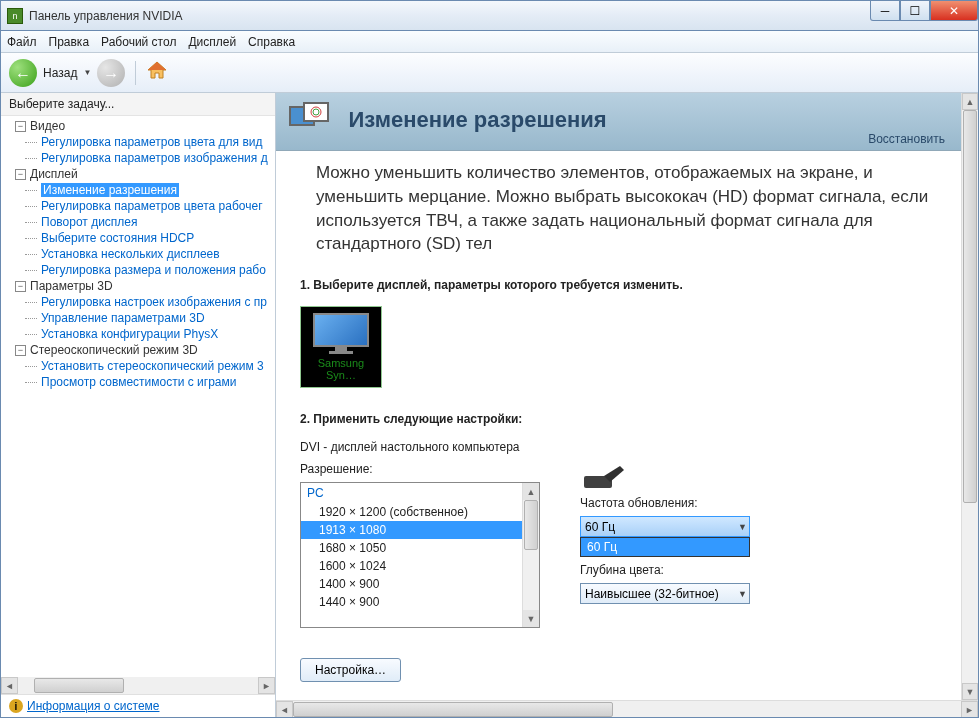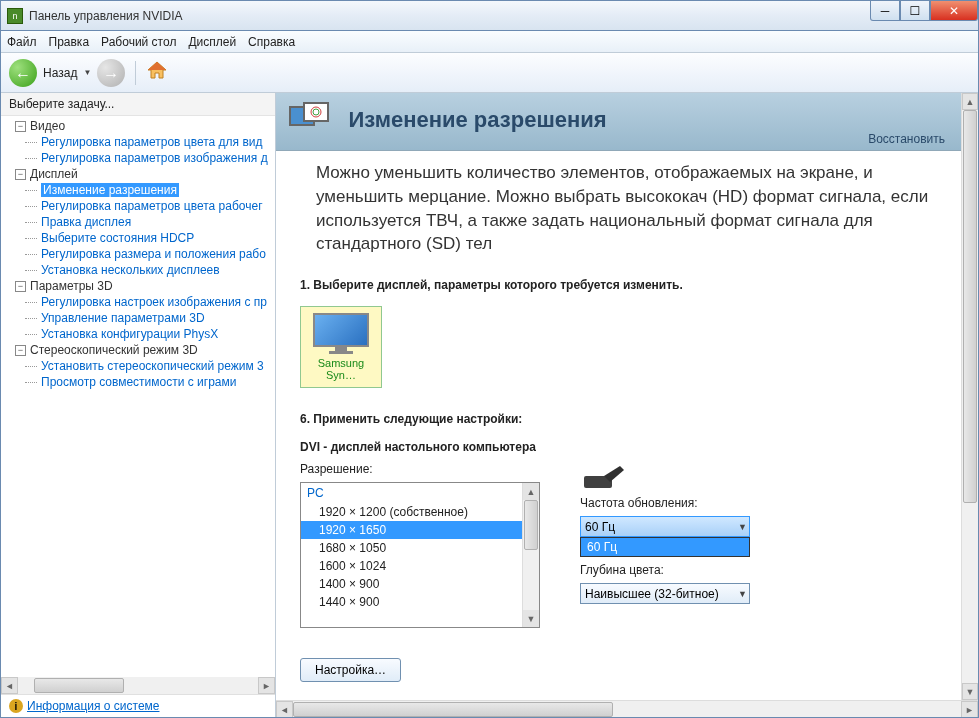--- a/index.html
+++ b/index.html
@@ -55,30 +55,30 @@
 
 
 .main { flex: 1; display: flex; flex-direction: column; overflow: hidden; position: relative;}
 .hdr { background: linear-gradient(to bottom, #b8d0e0 0%, #98b8cc 100%); padding: 8px 12px 4px 12px; border-bottom: 1px solid #90a8b8; position: relative; height: 58px;}
 .hdr-icon { display: inline-block; vertical-align: middle;}
 .hdr-title { font-size: 22px; font-weight: bold; color: #2a4a6a; display: inline-block; vertical-align: middle; margin-left: 12px;}
 .hdr-restore { position: absolute; right: 16px; bottom: 4px; font-size: 12px; color: #2a4a6a; cursor: pointer;}
 .desc { font-size: 17px; color: #333; padding: 10px 16px 10px 40px; line-height: 1.4;}
 .section { padding: 12px 24px; font-size: 12px;}
 .section-title { font-weight: bold; color: #222; margin-bottom: 14px;}
-.display-item { display: inline-block; text-align: center; border: 1px solid #90c890; background: #fef9c3; padding: 6px; width: 82px; cursor: pointer;}
+.display-item { display: inline-block; text-align: center; border: 1px solid #90c890; background: #000000; padding: 6px; width: 82px; cursor: pointer;}
 .monitor { width: 56px; height: 40px; margin: 0 auto;}
 .monitor-screen { width: 56px; height: 34px; background: linear-gradient(135deg,#6ab0f0,#2a70c0); border: 2px solid #888;}
 .monitor-stand { width: 12px; height: 4px; background: #888; margin: 0 auto;}
 .monitor-base { width: 24px; height: 3px; background: #888; margin: 0 auto;}
 .display-label { color: #1a8a1a; font-size: 11px; margin-top: 4px;}
 .settings-row { display: flex; gap: 40px; margin-top: 8px;}
 .col { flex: 0 0 auto;}
 .label { font-size: 12px; color: #222; margin-bottom: 6px;}
-.val-text { font-size: 12px; color: #222;  font-weight: bold;}
+.val-text { font-size: 12px; color: #222; }
 
 
 .res-box { width: 240px; height: 146px; border: 1px solid #888; background: #fff; overflow: hidden; position: relative;}
 .res-header { background: #fff; color: #0066cc; font-size: 12px; padding: 3px 6px;}
 .res-list { font-size: 12px;}
 .res-item { padding: 2px 18px; cursor: pointer; color: #222;}
 .res-item.sel { background: #3399ff; color: #fff;}
 .res-scroll { position: absolute; right: 0; top: 0; bottom: 0; width: 17px; background: #f0f0f0; border-left: 1px solid #ddd;}
 .res-scroll .arr { height: 17px; display:flex; align-items:center; justify-content:center; font-size:9px; color:#666; background:#e4e4e4;}
 .res-scroll .thumb { position: absolute; top: 17px; height: 50px; left:1px; right:1px; background: linear-gradient(to right,#e8e8e8,#d0d0d0); border:1px solid #b0b0b0; border-radius:2px;}
@@ -152,24 +152,24 @@
 
     <div class="sidebar">
       <div class="side-head">Выберите задачу...</div>
       <div class="tree" id="tree">
           <div class="tree-node"><span class="exp">−</span> Видео</div>
           <div class="tree-leaf"><a>Регулировка параметров цвета для вид</a></div>
           <div class="tree-leaf"><a>Регулировка параметров изображения д</a></div>
           <div class="tree-node"><span class="exp">−</span> Дисплей</div>
           <div class="tree-leaf selected"><a>Изменение разрешения</a></div>
           <div class="tree-leaf"><a>Регулировка параметров цвета рабочег</a></div>
-          <div class="tree-leaf"><a>Правка дисплея</a></div>
+          <div class="tree-leaf"><a>Поворот дисплея</a></div>
           <div class="tree-leaf"><a>Выберите состояния HDCP</a></div>
+          <div class="tree-leaf"><a>Установка нескольких дисплеев</a></div>
           <div class="tree-leaf"><a>Регулировка размера и положения рабо</a></div>
-          <div class="tree-leaf"><a>Установка нескольких дисплеев</a></div>
           <div class="tree-node"><span class="exp">−</span> Параметры 3D</div>
           <div class="tree-leaf"><a>Регулировка настроек изображения с пр</a></div>
           <div class="tree-leaf"><a>Управление параметрами 3D</a></div>
           <div class="tree-leaf"><a>Установка конфигурации PhysX</a></div>
           <div class="tree-node"><span class="exp">−</span> Стереоскопический режим 3D</div>
           <div class="tree-leaf"><a>Установить стереоскопический режим 3</a></div>
           <div class="tree-leaf"><a>Просмотр совместимости с играми</a></div>
         </div>
       <div class="side-scroll">
         <div class="arr">◄</div>
@@ -206,31 +206,31 @@
               <div class="monitor">
                 <div class="monitor-screen"></div>
                   <div class="monitor-stand"></div>
                   <div class="monitor-base"></div>
               </div>
               <div class="display-label">Samsung Syn…</div>
             </div>
           </div>
 
           <div class="section">
-            <div class="section-title">6. Применить следующие настройки:</div>
+            <div class="section-title">2. Применить следующие настройки:</div>
             <div class="val-text">DVI - дисплей настольного компьютера</div>
 
             <div class="settings-row">
               <div class="col">
                 <div class="label">Разрешение:</div>
                 <div class="res-box">
                   <div class="res-header">PC</div>
                   <div class="res-list" id="reslist">
                       <div class="res-item">1920 × 1200 (собственное)</div>
-                      <div class="res-item sel">1920 × 1650</div>
+                      <div class="res-item sel">1913 × 1080</div>
                       <div class="res-item">1680 × 1050</div>
                       <div class="res-item">1600 × 1024</div>
                       <div class="res-item">1400 × 900</div>
                       <div class="res-item">1440 × 900</div>
                     </div>
                   <div class="res-scroll">
                     <div class="arr">▲</div>
                     <div class="thumb"></div>
                     <div class="arr" style="position:absolute;bottom:0;left:0;right:0">▼</div>
                   </div>

